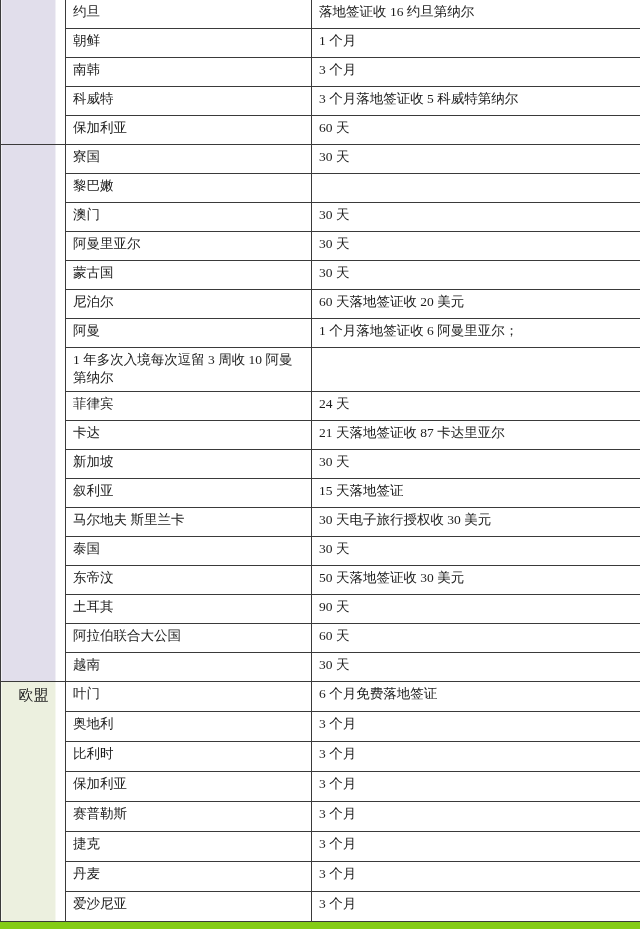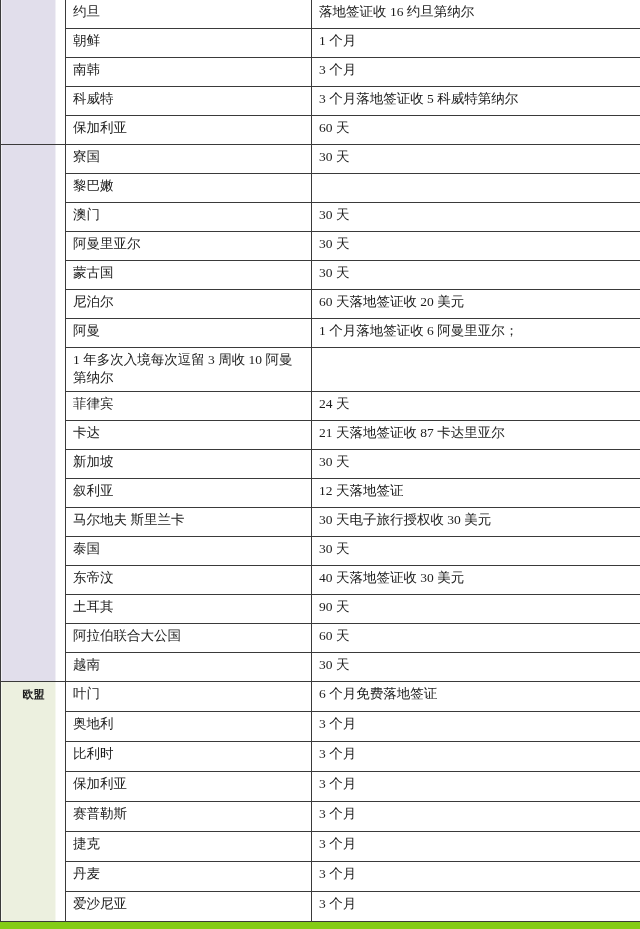--- a/index.html
+++ b/index.html
@@ -30,21 +30,21 @@
   tr.sec2 { height: 30px; }
   tr.tall { height: 44px; margin-top: 18px; }
   tr.first-row { height: 28px; }
   tr.first-row td { border-top: none; }
   td.region-cell {
     padding: 0 10px 0 0;
     vertical-align: middle;
     text-align: center;
     background: linear-gradient(to right, var(--fill) 0, var(--fill) calc(100% - 10px), #ffffff calc(100% - 10px), #ffffff 100%);
   }
-  .region-label { font-weight: bold; font-size: 11px; }
+  .region-label { font-weight: normal; font-size: 15px; }
   td.country-cell, td.visa-cell { background: #ffffff; }
 </style>
 </head>
 <body>
 
 <div class="page">
   <table class="visa-table">
     <colgroup>
       <col style="width:65px">
       <col style="width:246px">
@@ -112,33 +112,33 @@
         <tr class="row sec1">
           <td class="country-cell">卡达</td>
           <td class="visa-cell">21 天落地签证收 87 卡达里亚尔</td>
         </tr>
         <tr class="row sec1">
           <td class="country-cell">新加坡</td>
           <td class="visa-cell">30 天</td>
         </tr>
         <tr class="row sec1">
           <td class="country-cell">叙利亚</td>
-          <td class="visa-cell">12 天落地签证</td>
+          <td class="visa-cell">15 天落地签证</td>
         </tr>
         <tr class="row sec1">
           <td class="country-cell">马尔地夫 斯里兰卡</td>
           <td class="visa-cell">30 天电子旅行授权收 30 美元</td>
         </tr>
         <tr class="row sec1">
           <td class="country-cell">泰国</td>
           <td class="visa-cell">30 天</td>
         </tr>
         <tr class="row sec1">
           <td class="country-cell">东帝汶</td>
-          <td class="visa-cell">40 天落地签证收 30 美元</td>
+          <td class="visa-cell">50 天落地签证收 30 美元</td>
         </tr>
         <tr class="row sec1">
           <td class="country-cell">土耳其</td>
           <td class="visa-cell">90 天</td>
         </tr>
         <tr class="row sec1">
           <td class="country-cell">阿拉伯联合大公国</td>
           <td class="visa-cell">60 天</td>
         </tr>
         <tr class="row sec1">

